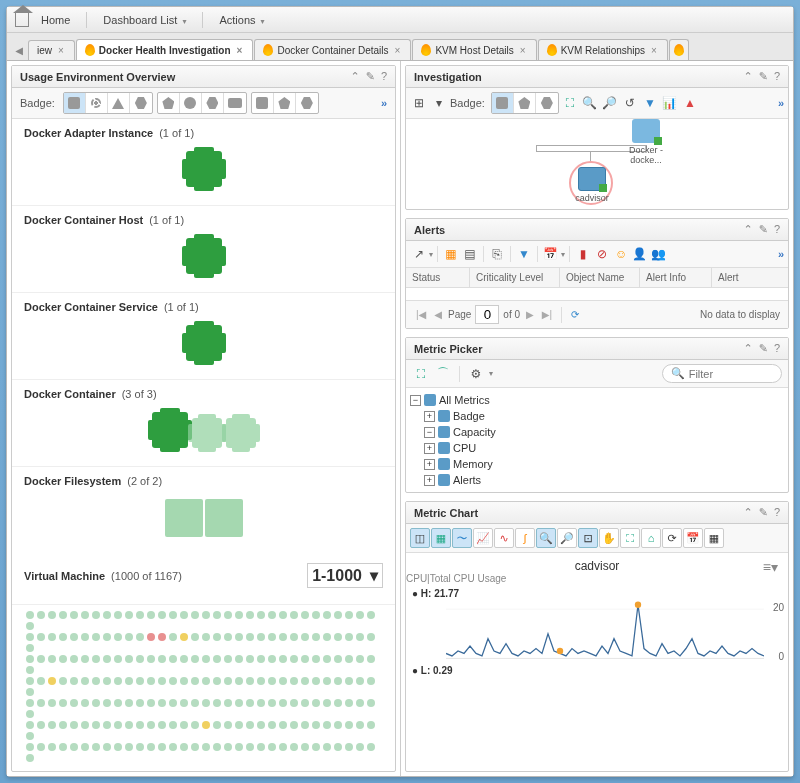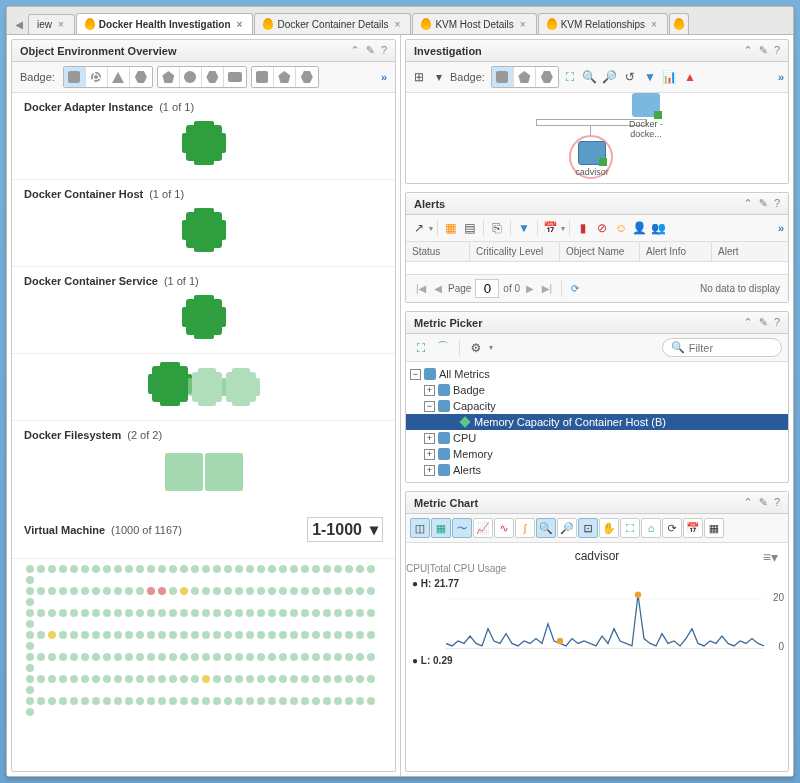--- a/index.html
+++ b/index.html
@@ -114,20 +114,34 @@
 .chart-area{position:relative;height:88px;padding:0 24px 0 40px;}
 .chart-svg{width:100%;height:100%;}
 .chart-label{position:absolute;font-size:10px;font-weight:bold;}
 .axis-lbl{position:absolute;right:4px;font-size:10px;color:#666;}
 </style>
 </head>
 <body>
 
 <div class="window">
 
+  <div class="menubar">
+    <span class="home-icon"></span>
+    <span class="menu-item">Home</span>
+    <span class="menu-sep"></span>
+    <span class="menu-item">
+      <span>Dashboard List</span>
+      <span class="dropdown-arrow">▾</span>
+    </span>
+    <span class="menu-sep"></span>
+    <span class="menu-item">
+      <span>Actions</span>
+      <span class="dropdown-arrow">▾</span>
+    </span>
+  </div>
 
   <div class="tabstrip">
     <span class="tab-scroll">◀</span>
     <div class="tab">
         <span>iew</span>
         <span class="tab-close">×</span>
       </div>
     <div class="tab active">
         <span class="flame-icon"></span>
         <span>Docker Health Investigation</span>
@@ -151,21 +165,21 @@
     <div class="tab" style="padding:4px 4px;">
         <span class="flame-icon"></span>
       </div>
   </div>
 
   <div class="content">
 
     <div class="col-left">
       <div class="panel" style="flex:1;">
         <div class="panel-hdr">
-          <span class="panel-title">Object Environment Overview</span>
+          <span class="panel-title">Usage Environment Overview</span>
           <span class="panel-tools">
             <span>⌃</span>
             <span>✎</span>
             <span>?</span>
           </span>
         </div>
         <div class="badge-bar">
           <span class="badge-label">Badge:</span>
           <div class="badge-group">
             <div class="badge-btn sel">
@@ -225,20 +239,24 @@
                 <div class="env-body"><div class="big-block"><div class="t"></div><div class="b"></div></div></div>
               </div>
               <div class="env-section">
                 <div class="env-title">
                   <span>Docker Container Service</span> 
                   <span class="env-count">(1 of 1)</span>
                 </div>
                 <div class="env-body"><div class="big-block"><div class="t"></div><div class="b"></div></div></div>
               </div>
               <div class="env-section">
+                <div class="env-title">
+                  <span>Docker Container</span> 
+                  <span class="env-count">(3 of 3)</span>
+                </div>
                 <div class="env-body"><div class="big-block"><div class="t"></div><div class="b"></div></div><div class="big-block light sm"><div class="t"></div><div class="b"></div></div><div class="big-block light sm"><div class="t"></div><div class="b"></div></div></div>
               </div>
               <div class="env-section">
                 <div class="env-title">
                   <span>Docker Filesystem</span> 
                   <span class="env-count">(2 of 2)</span>
                 </div>
                 <div class="env-body"><div class="big-fs"></div><div class="big-fs"></div></div>
               </div>
             </div>
@@ -395,25 +413,20 @@
             </div>
           <div class="tree-row ind1">
               <span class="tree-toggle">+</span>
               <span class="tree-ic metric"></span>
               <span>Badge</span>
             </div>
           <div class="tree-row ind1">
               <span class="tree-toggle">−</span>
               <span class="tree-ic metric"></span>
               <span>Capacity</span>
-            </div>
-          <div class="tree-row ind2 sel">
-              <span style="width:14px"></span>
-              <span class="tree-ic leaf"></span>
-              <span>Memory Capacity of Container Host (B)</span>
             </div>
           <div class="tree-row ind1">
               <span class="tree-toggle">+</span>
               <span class="tree-ic metric"></span>
               <span>CPU</span>
             </div>
           <div class="tree-row ind1">
               <span class="tree-toggle">+</span>
               <span class="tree-ic metric"></span>
               <span>Memory</span>

